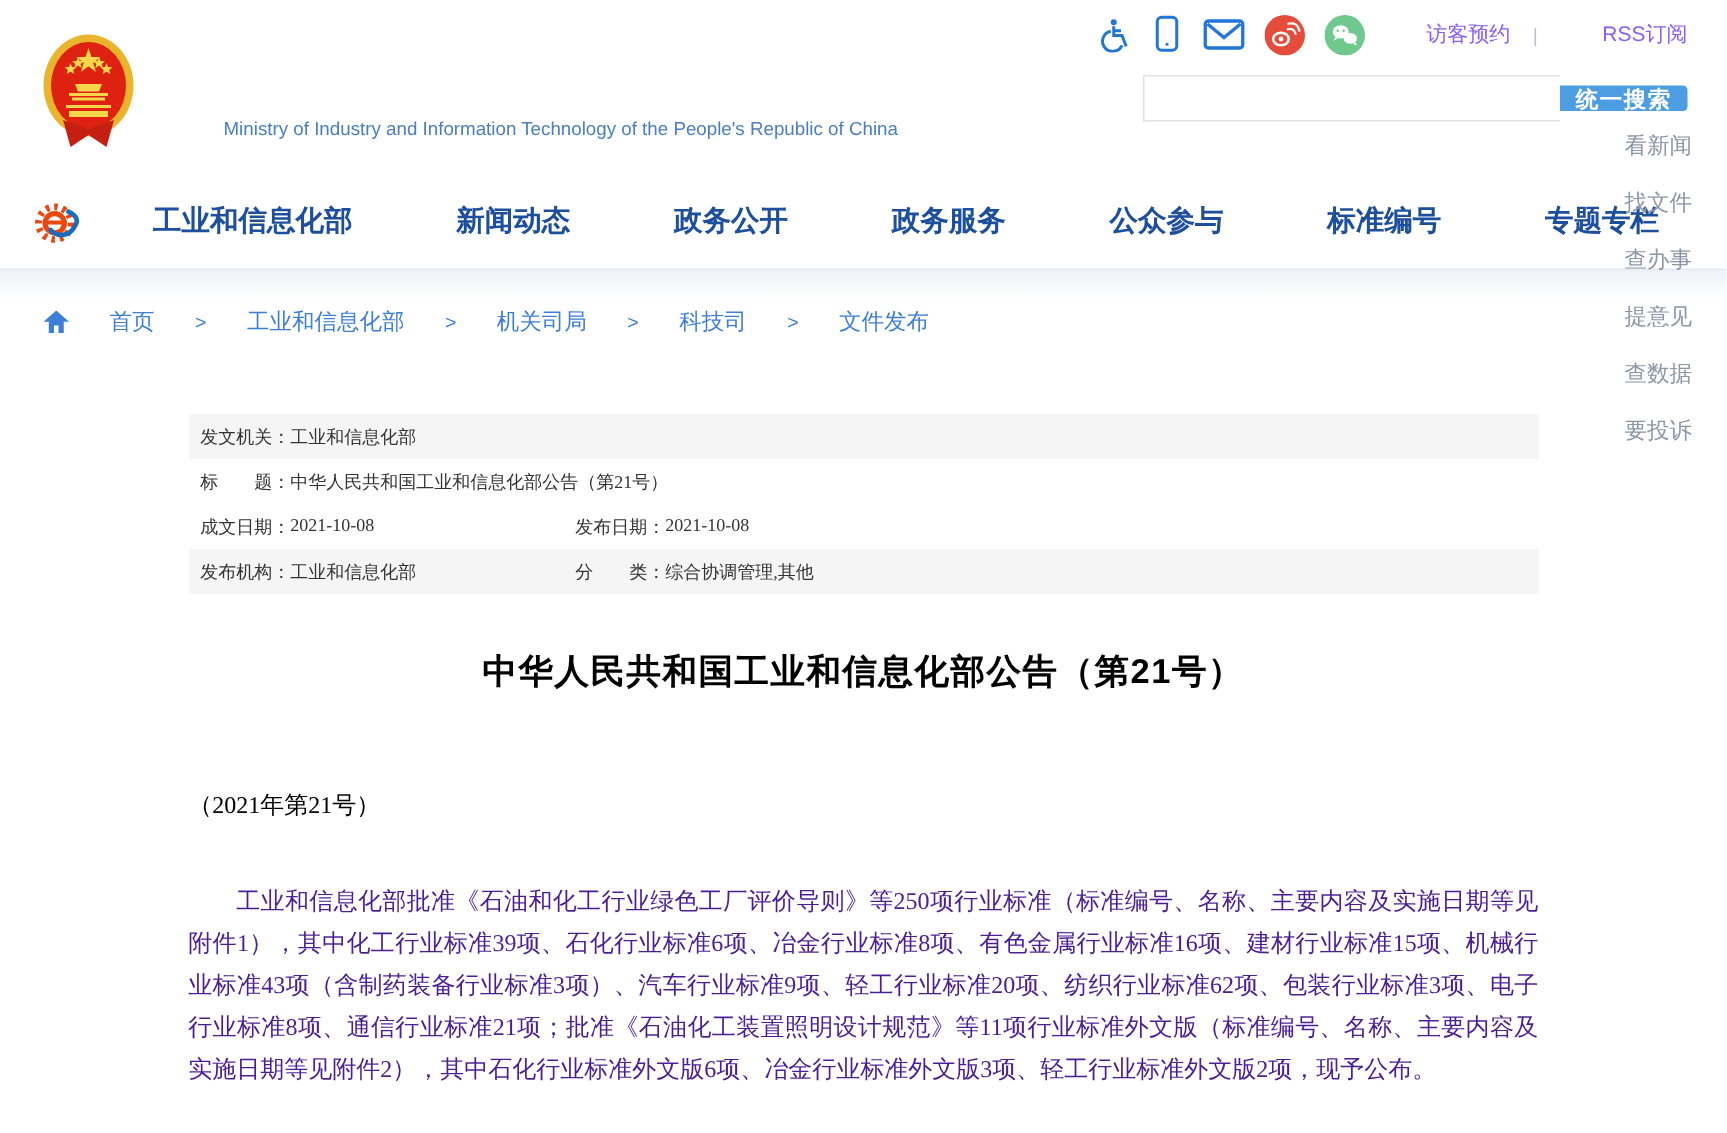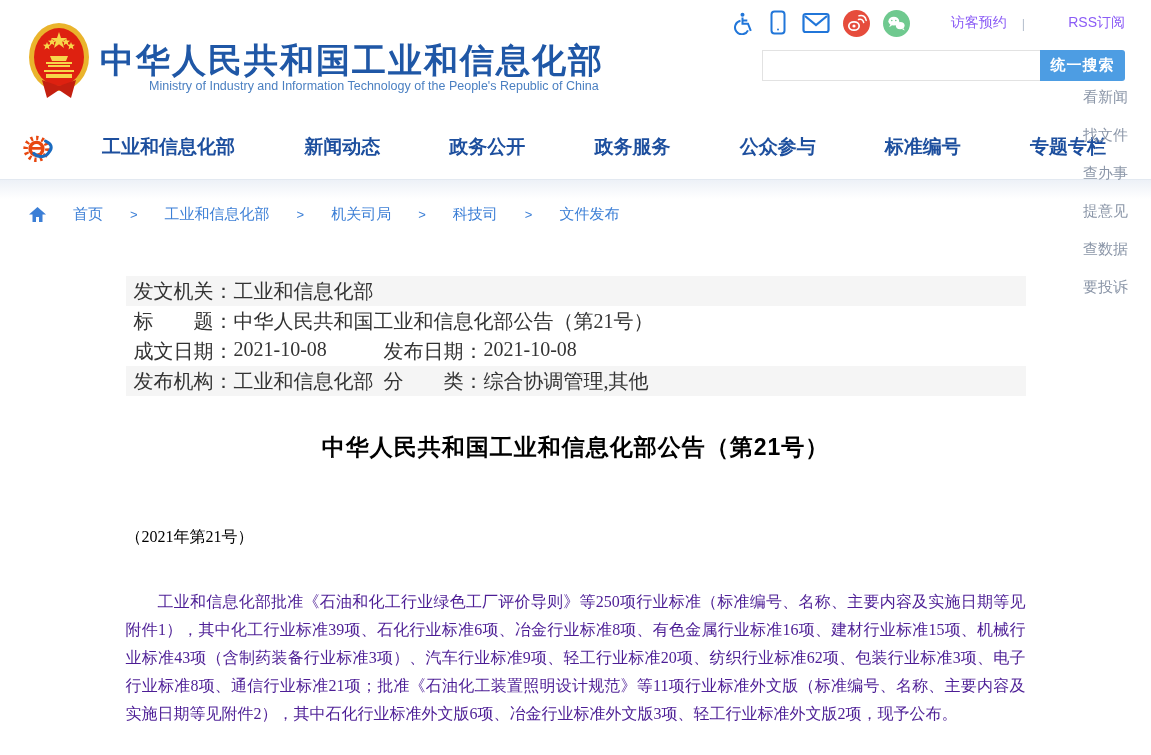--- a/index.html
+++ b/index.html
@@ -15,41 +15,41 @@
   .site-subtitle { position: absolute; left: 101px; top: 79px; font-size: 12.5px; color: #4a7fc1; white-space: nowrap; margin-left: 48px; }
 
   .top-icons { position: absolute; top: 9px; right: 26px; display: flex; align-items: center; gap: 13px; height: 28px; }
   .top-icons svg { display: block; }
   .top-link { font-size: 14px; color: #8b5cf6; text-decoration: none; cursor: pointer; margin-left: 28px; }
   .top-sep { color: #b9c2cf; font-size: 13px; margin: 0 2px; }
   .icon-btn { cursor: pointer; display: flex; align-items: center; }
 
   .search-row { position: absolute; top: 50px; right: 26px; display: flex; align-items: center; }
   .search-input { width: 278px; height: 31px; border: 1px solid #e2e2e2; border-right: none; padding: 0 10px; font-size: 14px; outline: none; }
-  .search-btn { width: 85px; height: 31px; background: #4d9de3; color: #fff; border: none; font-size: 15px; font-weight: bold; letter-spacing: 1px; border-radius: 0 3px 3px 0; cursor: pointer; }
+  .search-btn { width: 85px; height: 17px; background: #4d9de3; color: #fff; border: none; font-size: 15px; font-weight: bold; letter-spacing: 1px; border-radius: 0 3px 3px 0; cursor: pointer; }
 
   .quick-links { position: absolute; top: 88px; right: 23px; display: flex; gap: 19px; flex-direction: column; }
   .quick-link { font-size: 15px; color: #8b96a8; text-decoration: none; cursor: pointer; }
 
   
   .nav { height: 64px; display: flex; align-items: center; padding: 0 45px 0 22px; background: #fff; }
   .nav-logo { width: 38px; height: 38px; margin-right: 42px; cursor: pointer; }
   .nav-items { flex: 1; display: flex; justify-content: space-between; align-items: center; }
   .nav-item { font-size: 19px; font-weight: bold; color: #1d4f9e; text-decoration: none; cursor: pointer; white-space: nowrap; }
   .nav-shadow { height: 20px; border-top: 1px solid #e3e9f1; background: linear-gradient(#edf1f7, #ffffff); }
 
   
   .breadcrumb { display: flex; align-items: center; gap: 27px; padding: 6px 0 0 29px; font-size: 15px; }
   .crumb { color: #3c7fd6; text-decoration: none; cursor: pointer; white-space: nowrap; }
   .crumb-sep { color: #3c7fd6; font-size: 13px; }
   .home-icon { display: flex; align-items: center; }
 
   
   .content { width: 900px; margin: 52px auto 0; }
-  .meta-table { width: 100%; font-size: 20px; color: #333; font-family: "Liberation Serif", serif; }
+  .meta-table { width: 100%; font-size: 12px; color: #333; font-family: "Liberation Serif", serif; }
   .meta-row { display: flex; align-items: center; height: 30px; padding: 0 8px; background: #fff; }
   .meta-row.alt { background: #f5f5f5; }
   .meta-cell1 { width: 250px; display: flex; flex-shrink: 0; }
   .meta-cell2 { display: flex; }
   .meta-label { white-space: pre; }
   .meta-value { white-space: pre; }
 
   
   .article-title { margin-top: 36px; text-align: center; font-size: 23px; font-weight: bold; color: #000; letter-spacing: 1px; }
   .article-issue { margin-top: 64px; font-size: 16px; color: #000; font-family: "Liberation Serif", serif; }
@@ -69,21 +69,20 @@
         <path d="M14 58 L19 76 L31 68 L43 76 L48 58 L31 64 Z" fill="#c41f10"></path>
         <polygon points="31,10 33,16 39,16 34.2,19.8 36,26 31,22.2 26,26 27.8,19.8 23,16 29,16" fill="#f7d74a"></polygon>
         <polygon points="19,20 20,22.6 23,22.8 20.8,24.6 21.5,27.4 19,25.8 16.5,27.4 17.2,24.6 15,22.8 18,22.6" fill="#f7d74a"></polygon>
         <polygon points="43,20 44,22.6 47,22.8 44.8,24.6 45.5,27.4 43,25.8 40.5,27.4 41.2,24.6 39,22.8 42,22.6" fill="#f7d74a"></polygon>
         <polygon points="24,16 25,18.6 28,18.8 25.8,20.6 26.5,23.4 24,21.8 21.5,23.4 22.2,20.6 20,18.8 23,18.6" fill="#f7d74a"></polygon>
         <polygon points="38,16 39,18.6 42,18.8 39.8,20.6 40.5,23.4 38,21.8 35.5,23.4 36.2,20.6 34,18.8 37,18.6" fill="#f7d74a"></polygon>
         <path d="M18 40 h26 v2 h-26 z M20 43 h22 v2 h-22 z M16 48 h30 v2 h-30 z M18 52 h26 v4 h-26 z" fill="#f7d74a"></path>
         <path d="M22 34 h18 l-2 5 h-14 z" fill="#f7d74a"></path>
       </svg>
     </a>
-    <div class="site-title">中华人民共和国工业和信息化部</div>
     <div class="site-subtitle">Ministry of Industry and Information Technology of the People's Republic of China</div>
 
     <div class="top-icons">
       <span class="icon-btn">
         <svg width="24" height="24" viewBox="0 0 24 24" fill="none" stroke="#2176d9" stroke-width="2">
           <circle cx="12.5" cy="3.8" r="2" fill="#2176d9" stroke="none"></circle>
           <path d="M12.5 6.5 v6.2 h5.5 l2.8 7.2"></path>
           <path d="M12.5 9.5 h4.8"></path>
           <path d="M10.5 9.8 a6.8 6.8 0 1 0 7.5 9.5"></path>
         </svg>

